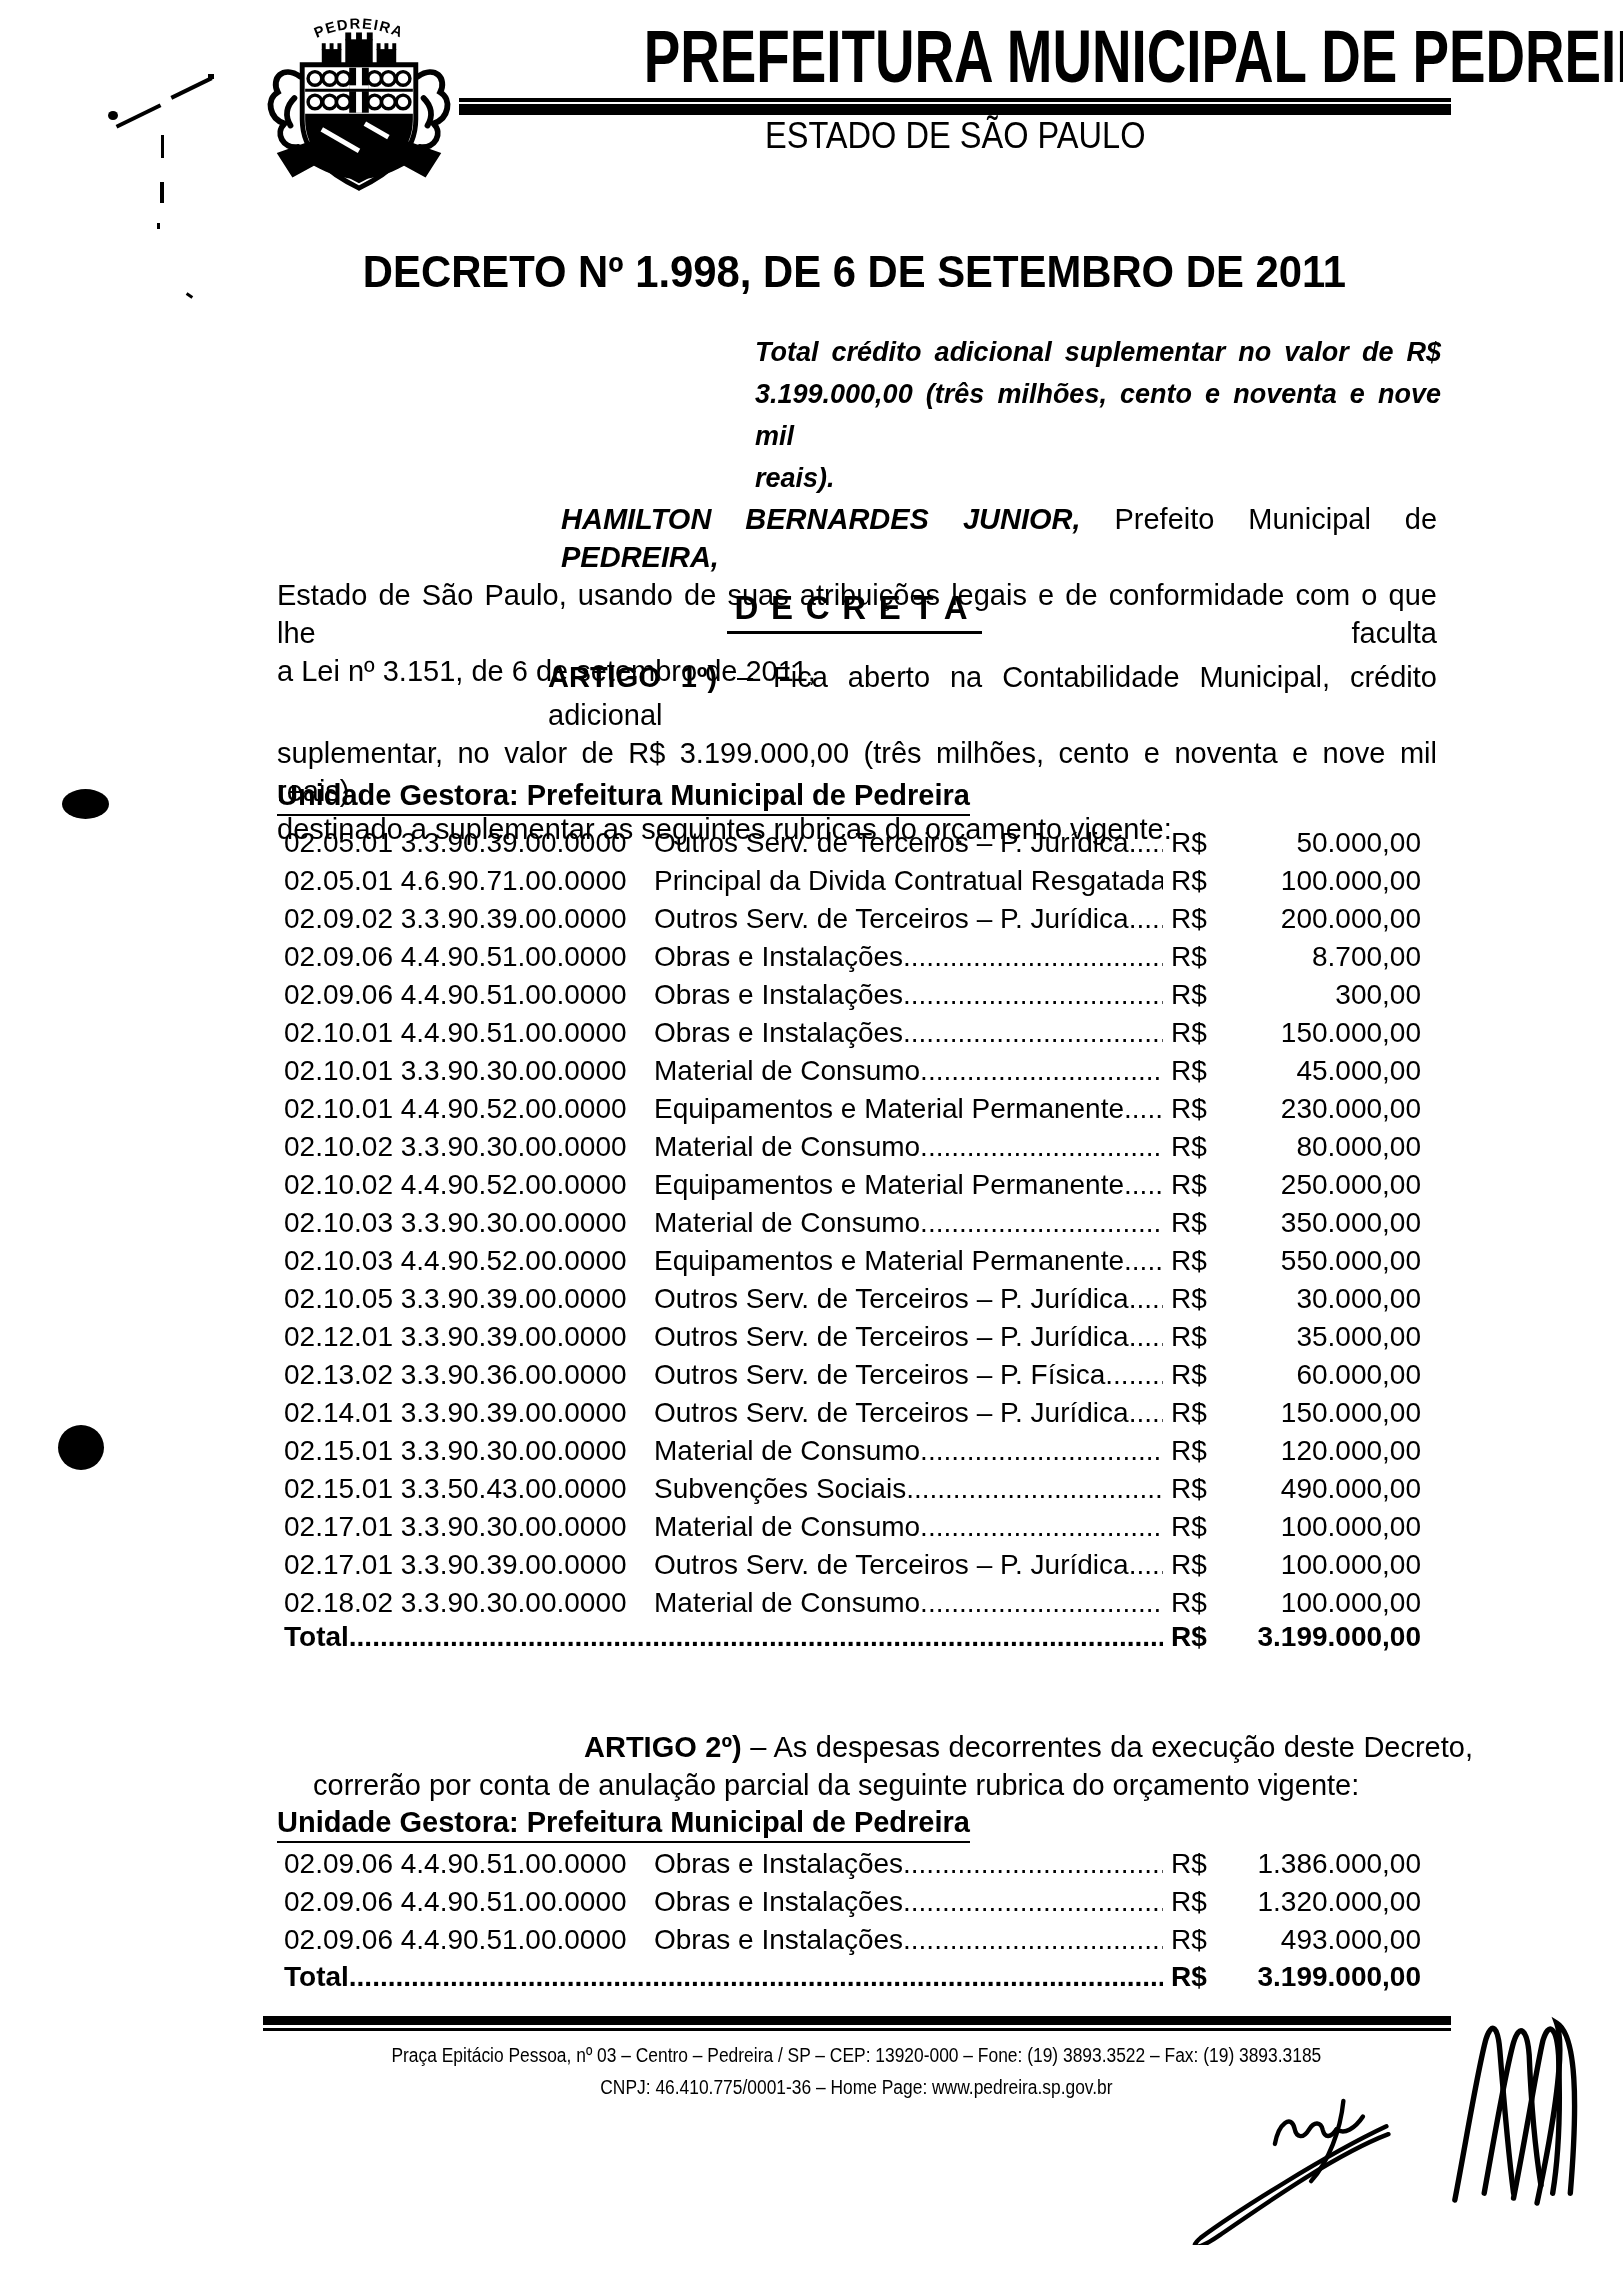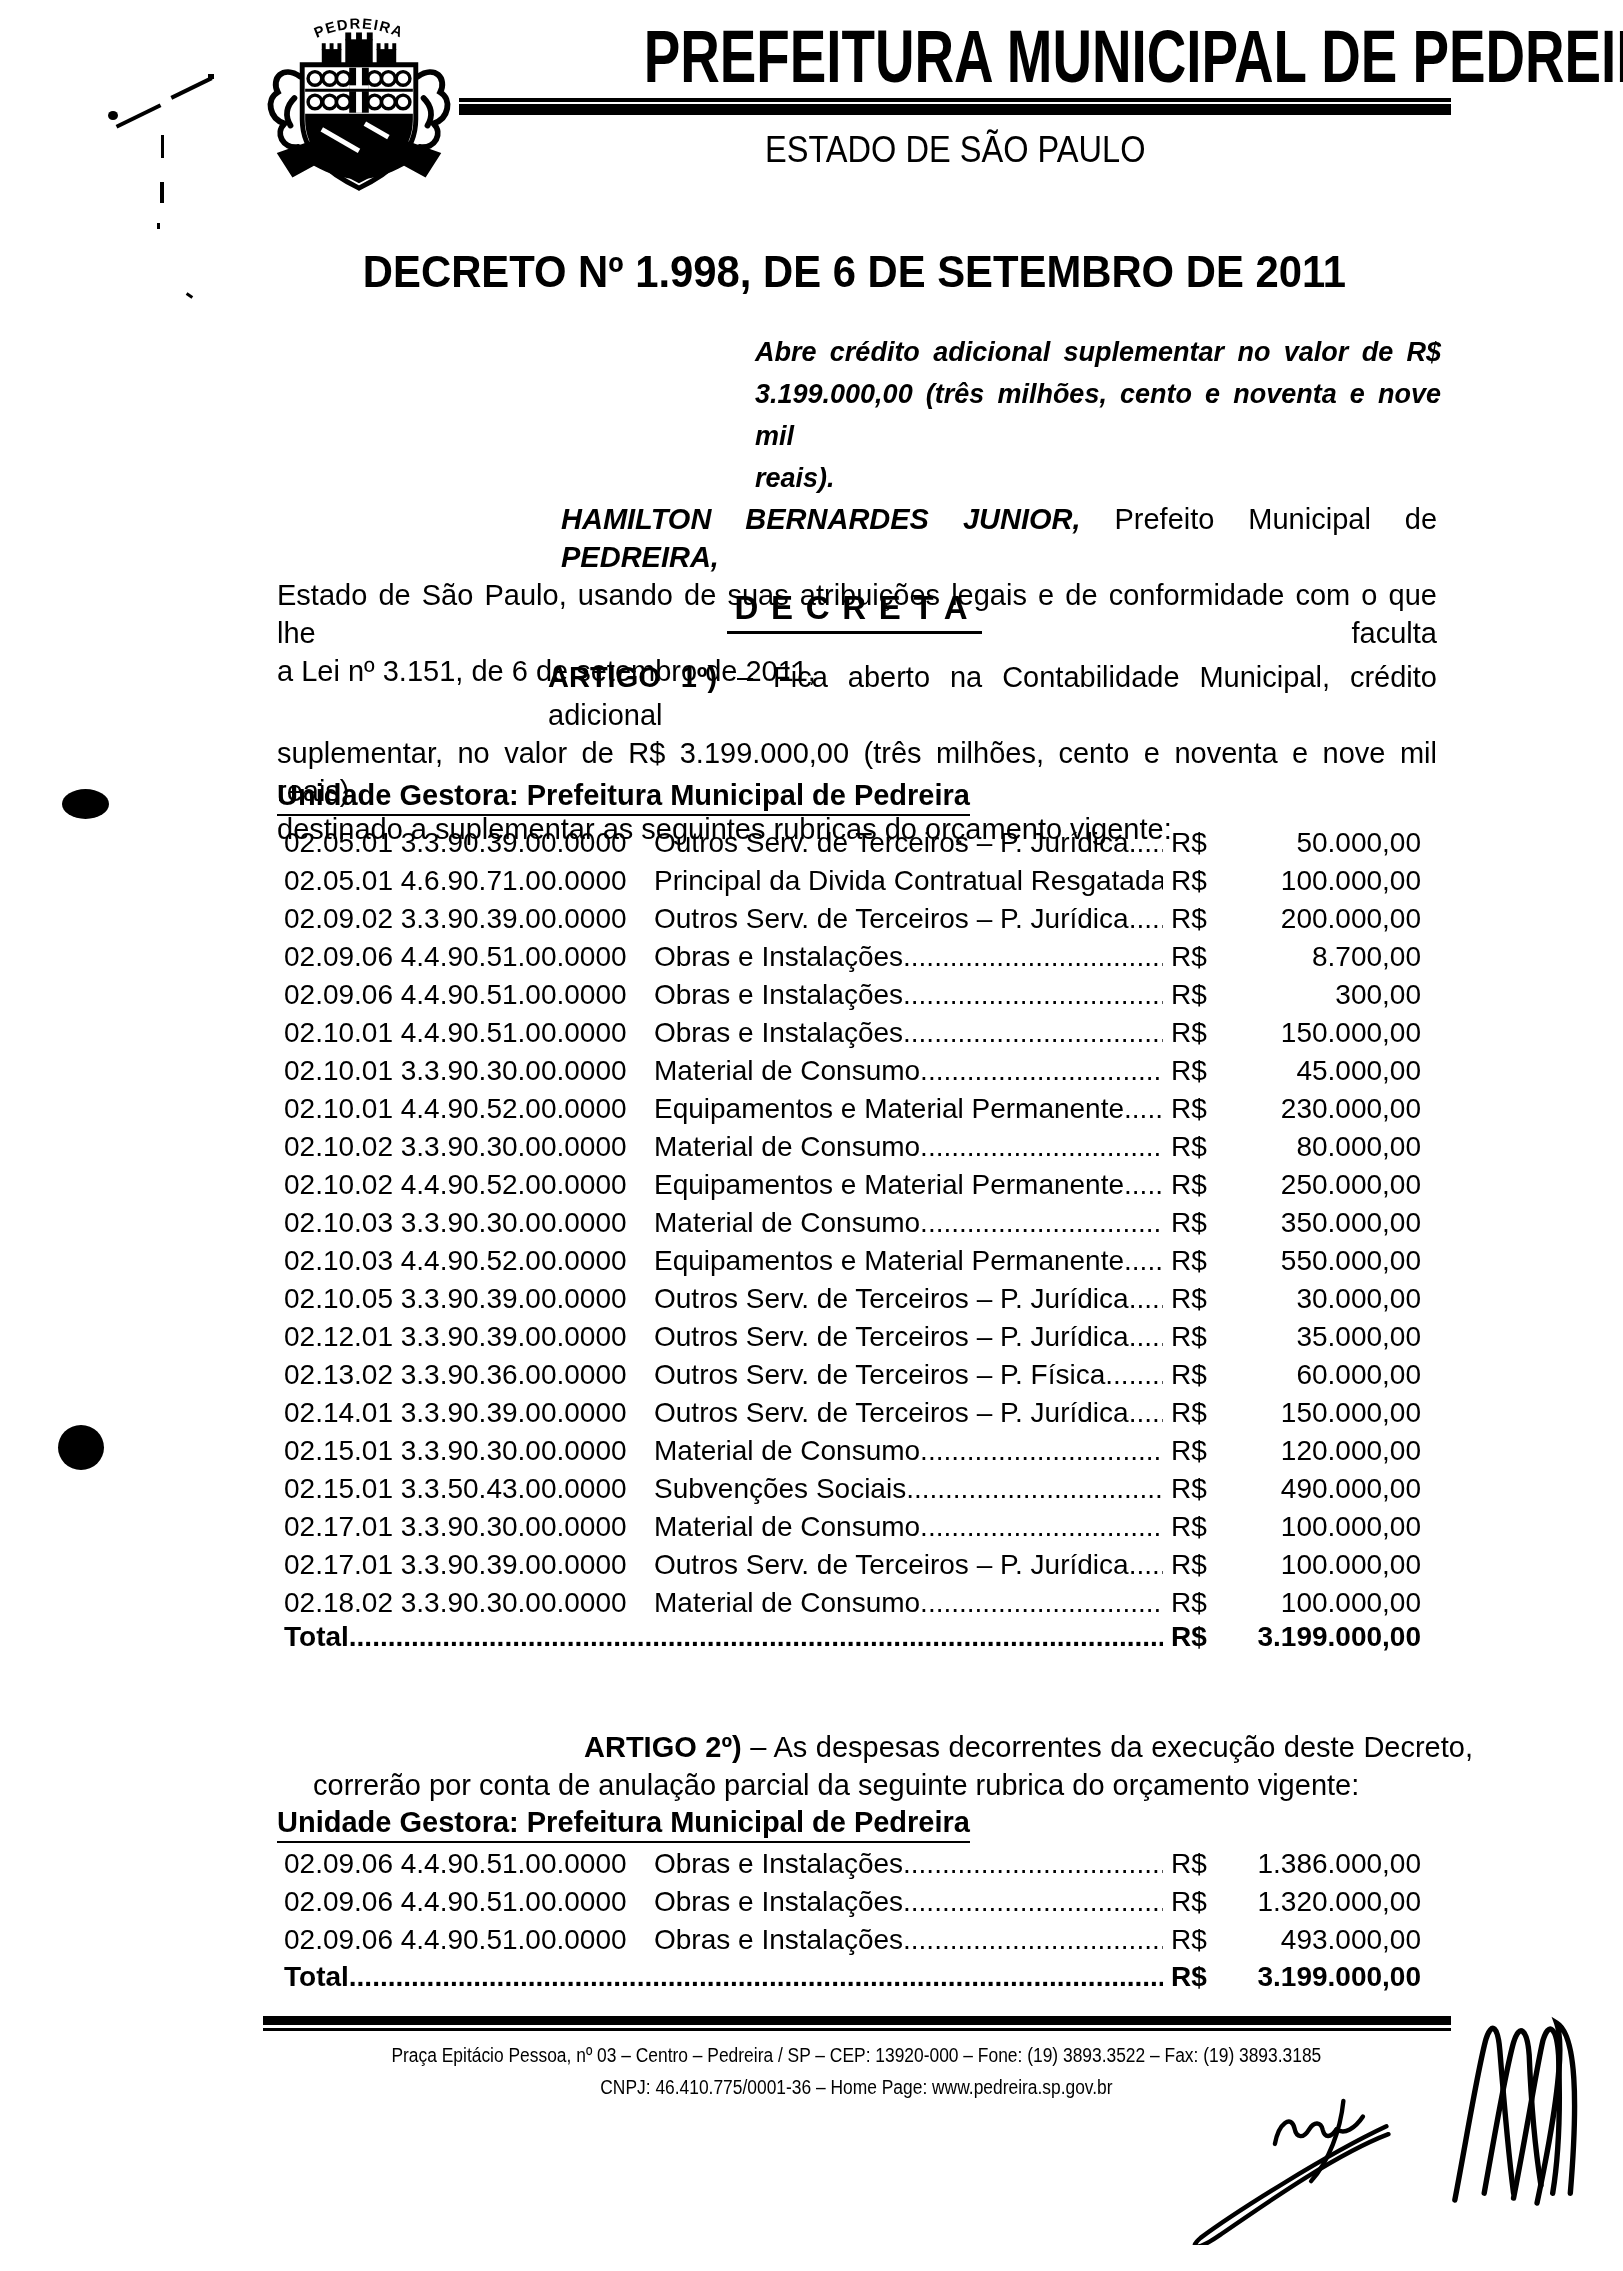--- a/index.html
+++ b/index.html
@@ -9,21 +9,21 @@
     font-family:"Liberation Sans", sans-serif;
     overflow:hidden;
   }
   
   .crest { position:absolute; left:265px; top:3.9px; }
   .hdr { position:absolute; left:459px; top:17.6px; width:992px; text-align:center; }
   .hdr-org { font-size:74px; font-weight:700; white-space:nowrap; display:inline-block;
              transform:scaleX(0.74); transform-origin:center; letter-spacing:0px; line-height:78px; }
   .rule-thin  { height:3.9px;  background:#000; margin-top:2.9px; }
   .rule-thick { height:10.8px; background:#000; margin-top:2px; }
-  .hdr-state { margin-top:14px;text-align:center; }
+  .hdr-state { margin-top:0;text-align:center; }
   .hdr-state span { font-size:37px; display:inline-block; transform:scaleX(0.88); transform-origin:center; white-space:nowrap; }
   
   .mark { position:absolute; background:#000; }
   .punch { position:absolute; background:#000; border-radius:50%; }
   
   .doc-title { position:absolute; left:43px; top:247px; width:1623px; text-align:center; }
   .doc-title span { font-size:44px; font-weight:700; white-space:nowrap; display:inline-block; transform:scaleX(0.95); }
   .summary { position:absolute; left:755px; top:331px; width:686px;
              font-size:27px; line-height:42px; font-weight:700; font-style:italic; }
   .jl  { text-align:justify; text-align-last:justify; }
@@ -133,21 +133,21 @@
   <div class="hdr">
     <div><span class="hdr-org">PREFEITURA MUNICIPAL DE PEDREIRA</span></div>
     <div class="rule-thin"></div>
     <div class="rule-thick"></div>
     <div class="hdr-state"><span>ESTADO DE SÃO PAULO</span></div>
   </div>
 
   <div class="doc-title"><span>DECRETO Nº 1.998, DE 6 DE SETEMBRO DE 2011</span></div>
 
   <div class="summary">
-    <div class="jl">Abre crédito adicional suplementar no valor de R$</div>
+    <div class="jl">Total crédito adicional suplementar no valor de R$</div>
     <div class="jl">3.199.000,00 (três milhões, cento e noventa e nove mil</div>
     <div class="jll">reais).</div>
   </div>
 
   <div class="para p1">
     <div class="jl ind290"><span class="bi">HAMILTON BERNARDES JUNIOR,</span><span> Prefeito Municipal de </span><span class="bi">PEDREIRA,</span></div>
     <div class="jl">Estado de São Paulo, usando de suas atribuições legais e de conformidade com o que lhe faculta</div>
     <div class="jll">a Lei nº 3.151, de 6 de setembro de 2011,</div>
   </div>
 

